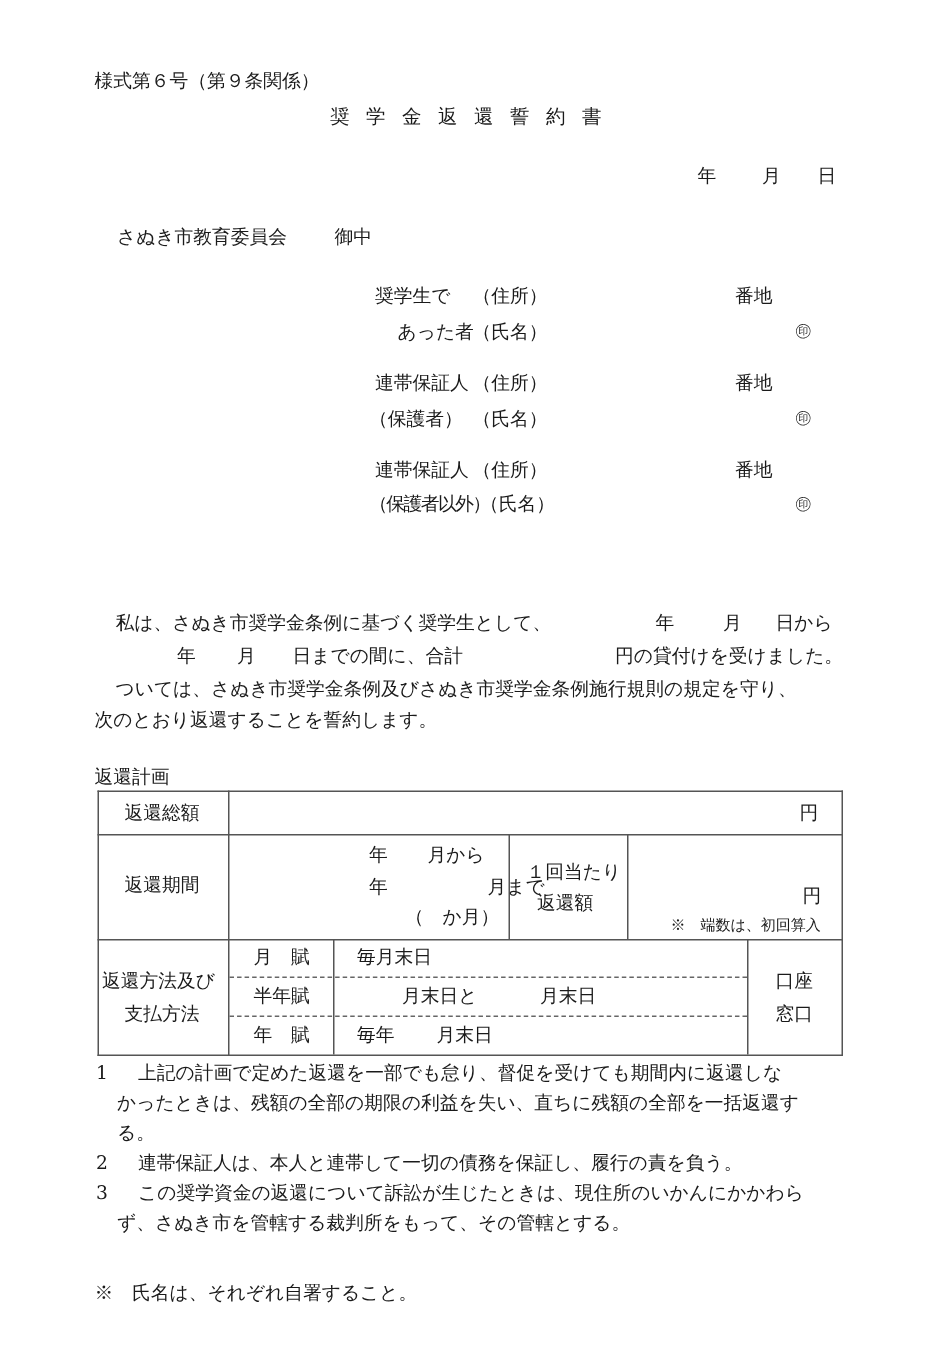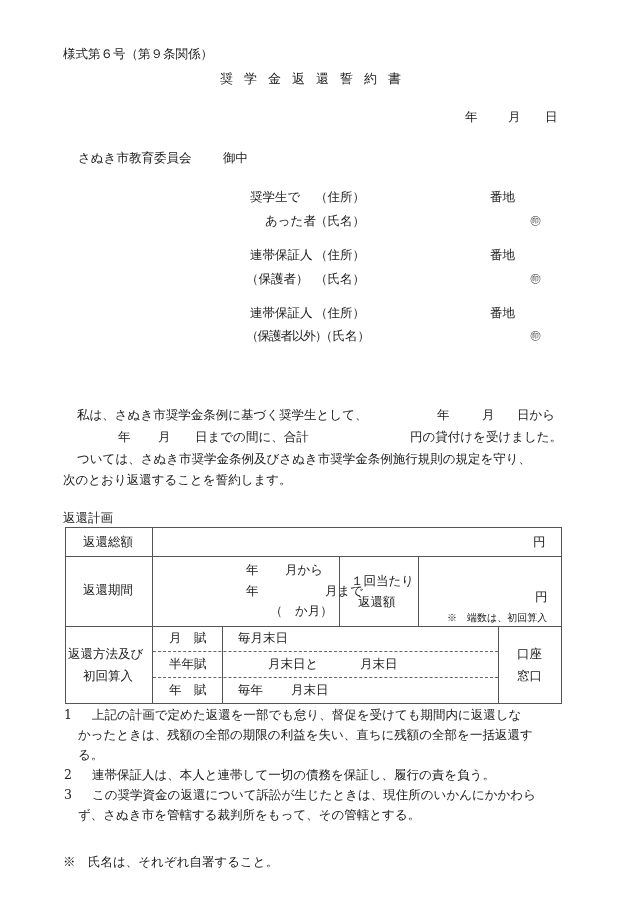--- a/index.html
+++ b/index.html
@@ -105,21 +105,21 @@
   <span class="cell-text" style="left:246px;top:585px;">年</span>
   <span class="cell-text" style="left:285px;top:585px;margin-left:40px;">月まで</span>
   <span class="cell-text" style="left:270px;top:605px;">（　か月）</span>
 
   <span class="cell-text" style="left:351px;top:575px;">１回当たり</span>
   <span class="cell-text" style="left:358px;top:596px;">返還額</span>
   <span class="cell-text" style="left:535px;top:591px;">円</span>
   <span class="cell-text small" style="left:447px;top:613px;">※　端数は、初回算入</span>
 
   <span class="cell-text" style="left:68px;top:648px;">返還方法及び</span>
-  <span class="cell-text" style="left:83px;top:670px;">初回算入</span>
+  <span class="cell-text" style="left:83px;top:670px;">支払方法</span>
 
   <span class="cell-text" style="left:169px;top:632px;">月　賦</span>
   <span class="cell-text" style="left:238px;top:632px;">毎月末日</span>
 
   <span class="cell-text" style="left:169px;top:658px;">半年賦</span>
   <span class="cell-text" style="left:268px;top:658px;text-align:center;">月末日と</span>
   <span class="cell-text" style="left:360px;top:658px;">月末日</span>
 
   <span class="cell-text" style="left:169px;top:684px;">年　賦</span>
   <span class="cell-text" style="left:238px;top:684px;">毎年</span>

